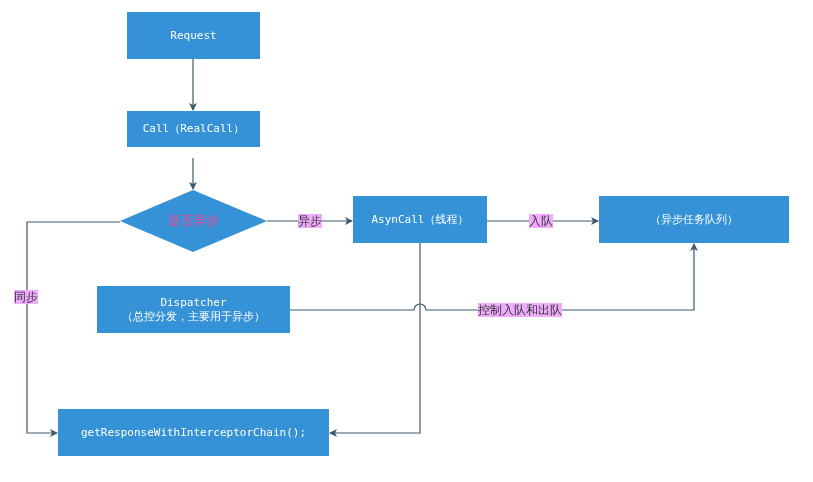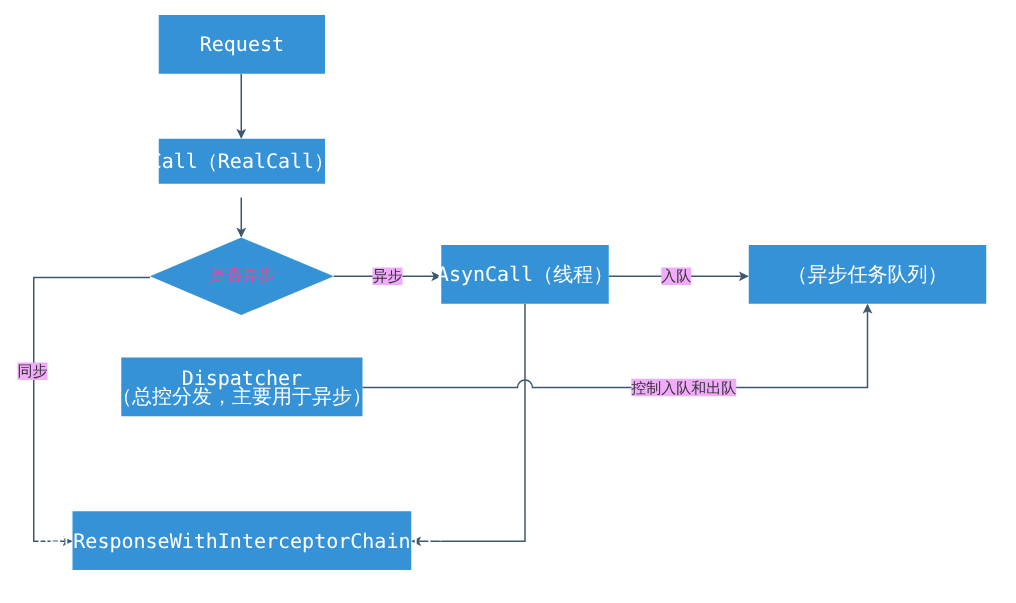--- a/index.html
+++ b/index.html
@@ -1,20 +1,20 @@
 <!DOCTYPE html>
 <html><head>
   <meta charset="utf-8">
   <style>
     html, body { margin: 0; padding: 0; background: #ffffff; }
     body { width: 813px; height: 482px; position: relative; overflow: hidden;
            font-family: "DejaVu Sans Mono", "Liberation Mono", monospace; }
     .node { position: absolute; background: #3592d6; color: #ffffff;
             display: flex; flex-direction: column; align-items: center; justify-content: center;
-            font-size: 16px; line-height: 14px; text-align: center; box-sizing: border-box; }
+            font-size: 11px; line-height: 14px; text-align: center; box-sizing: border-box; }
     .node span { display: block; white-space: nowrap; }
     .edge-label { position: absolute; font-family: "DejaVu Sans", "Liberation Sans", sans-serif;
                   font-size: 12px; color: #333333; background: #f0abfc; line-height: 14px;
                   white-space: nowrap; }
     svg.edges { position: absolute; left: 0; top: 0; }
     .diamond-text { position: absolute; color: #ec4899;
                     font-family: "DejaVu Sans", "Liberation Sans", sans-serif; font-size: 13px;
                     width: 147px; text-align: center; line-height: 16px; }
   </style>
 </head>
@@ -67,13 +67,13 @@
   <span>（总控分发，主要用于异步）</span>
 </div>
 
 <div class="node" style="left:58px; top:409px; width:271px; height:47px;">
   <span>getResponseWithInterceptorChain();</span>
 </div>
 
 <div class="edge-label" style="left:298px; top:214px;">异步</div>
 <div class="edge-label" style="left:529px; top:214px;">入队</div>
 <div class="edge-label" style="left:14px; top:290px;">同步</div>
-<div class="edge-label" style="left:505px; top:303px;">控制入队和出队</div>
+<div class="edge-label" style="left:478px; top:303px;">控制入队和出队</div>
 
 </body></html>

